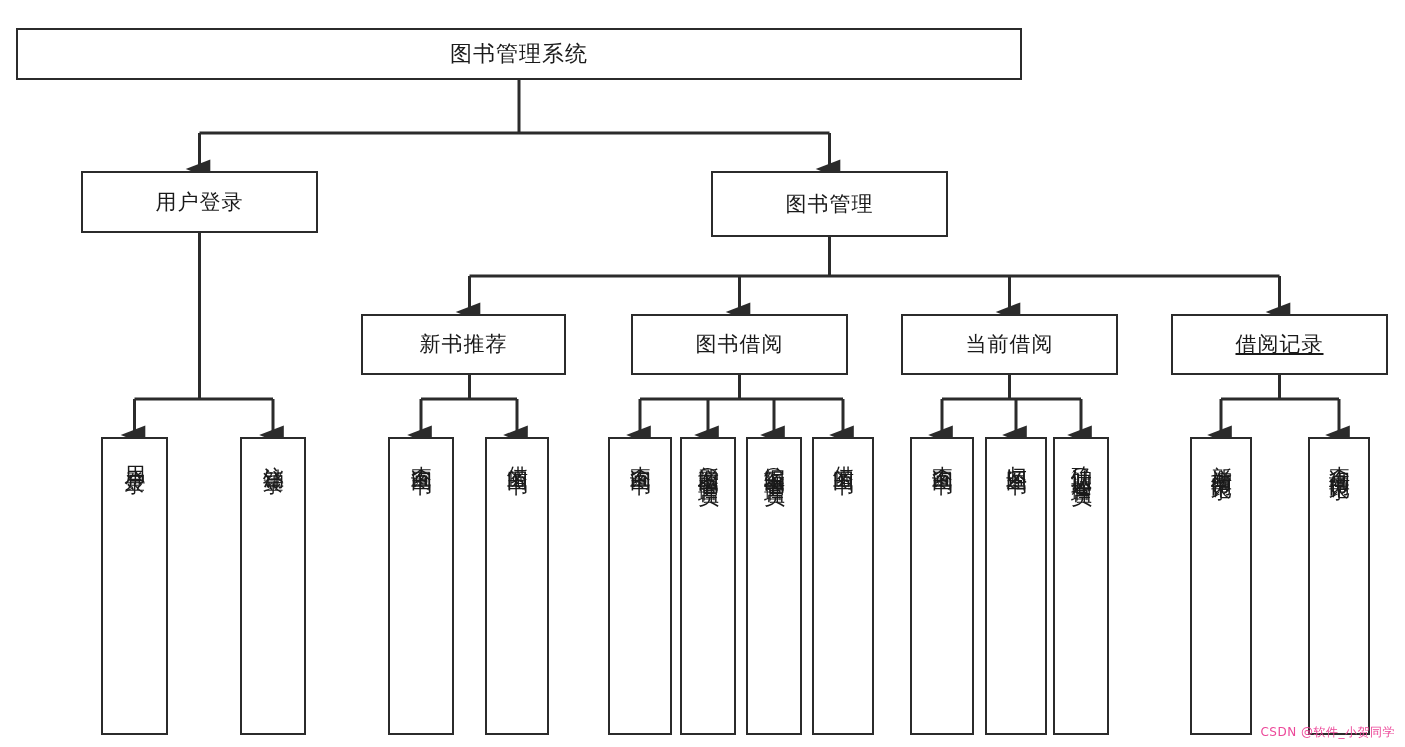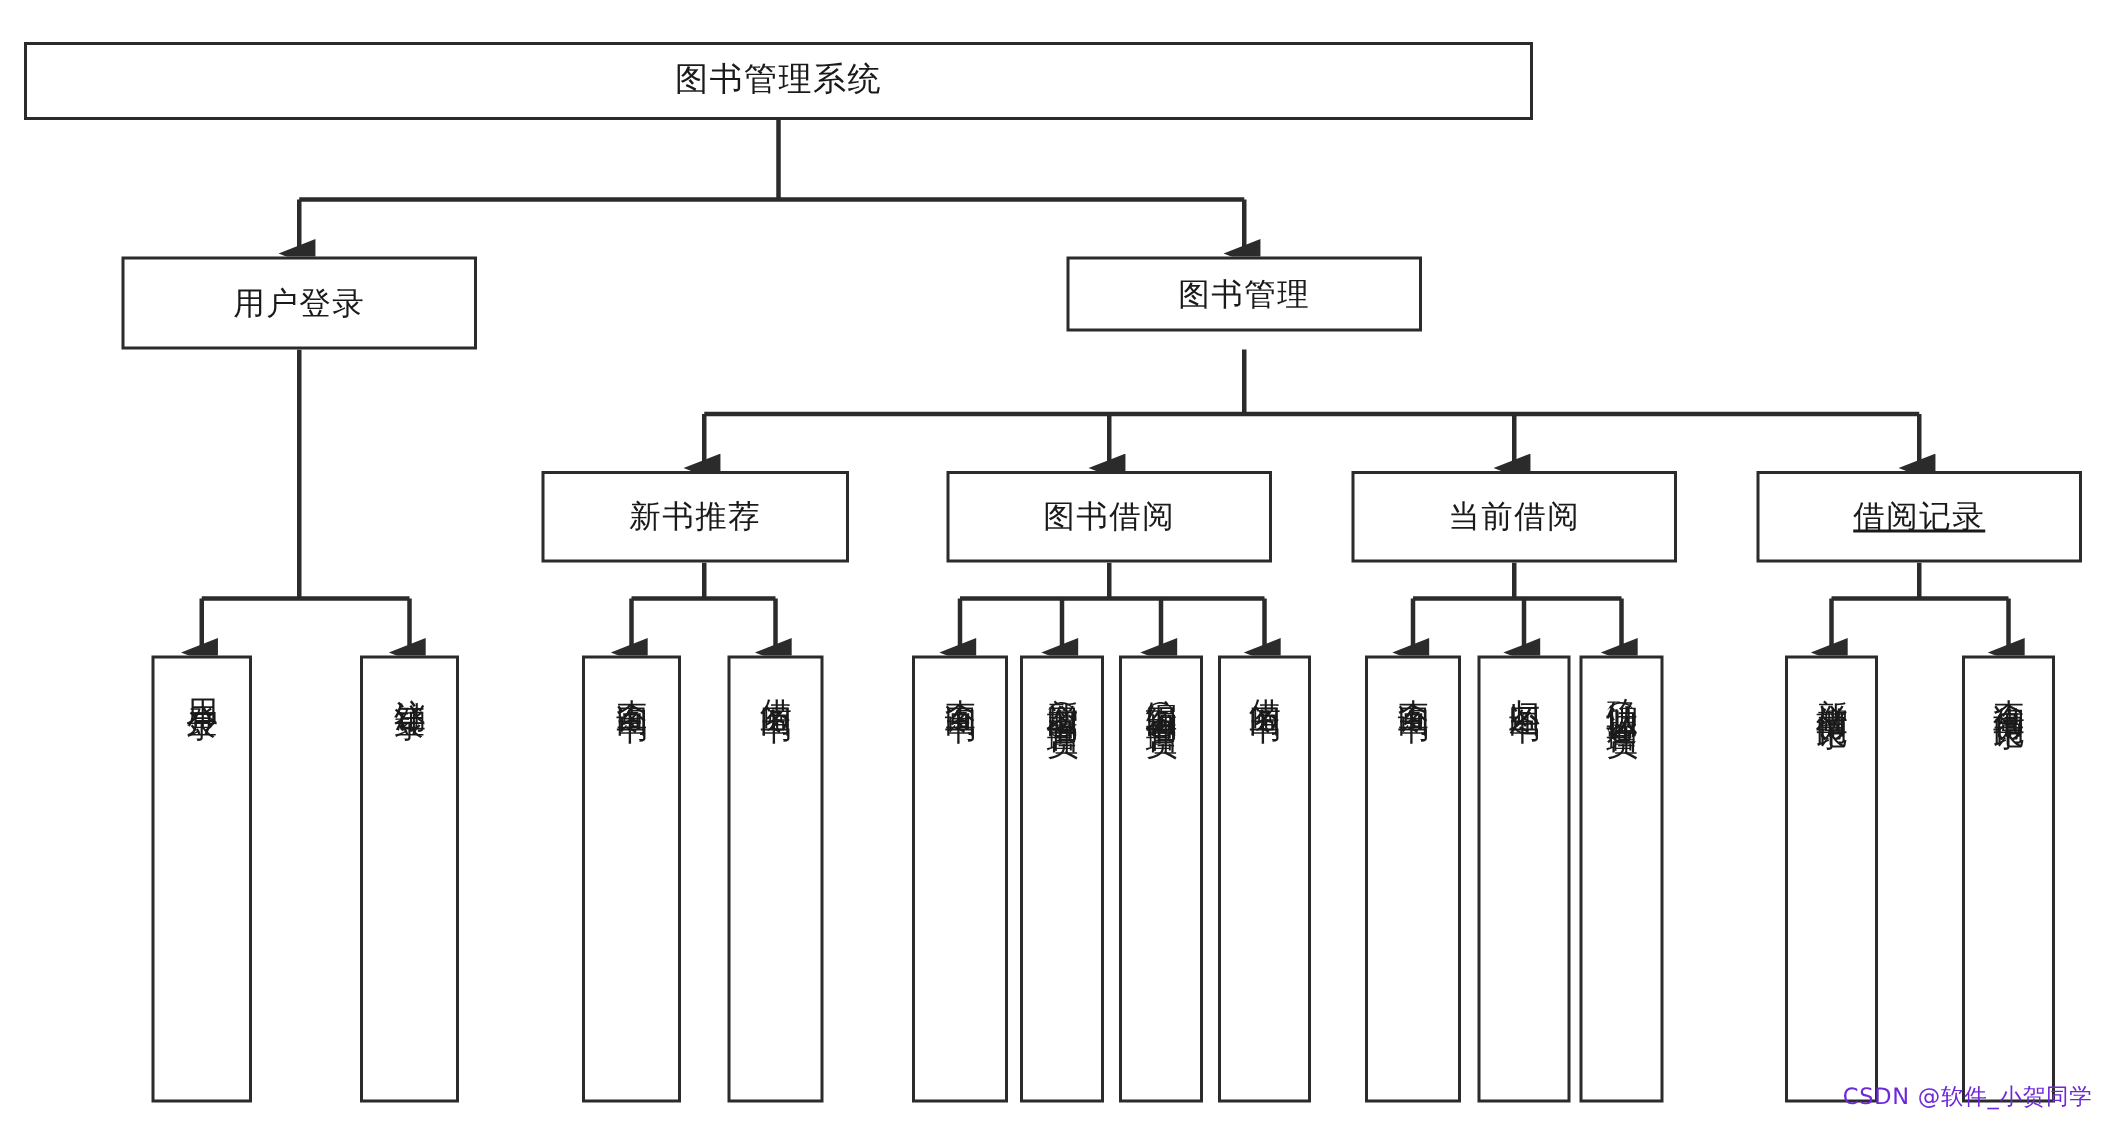--- a/index.html
+++ b/index.html
@@ -57,22 +57,22 @@
     white-space: nowrap;
     text-align: left;
   }
   .node.root {
     font-size: 22px;
   }
   #watermark {
     position: absolute;
     right: 10px;
     bottom: 6px;
-    font-size: 15px;
-    color: #6d28d9;
+    font-size: 12px;
+    color: #ec4899;
     letter-spacing: 0.5px;
     white-space: nowrap;
   }
 </style>
 </head>
 <body>
 
 <div id="canvas">
 
   <svg id="edges" viewBox="0 0 1405 747">
@@ -118,21 +118,21 @@
       </g>
   </svg>
 
   <div class="node root h" style="left:16px;top:14px;width:1006px;height:52px;margin-top:14px;">
     <span class="lbl">图书管理系统</span>
   </div>
 
   <div class="node h" style="left:81px;top:171px;width:237px;height:62px;">
     <span class="lbl">用户登录</span>
   </div>
-  <div class="node h" style="left:711px;top:171px;width:237px;height:50px;">
+  <div class="node h" style="left:711px;top:171px;width:237px;height:66px;">
     <span class="lbl">图书管理</span>
   </div>
 
   <div class="node h" style="left:361px;top:314px;width:205px;height:61px;">
     <span class="lbl">新书推荐</span>
   </div>
   <div class="node h" style="left:631px;top:314px;width:217px;height:61px;">
     <span class="lbl">图书借阅</span>
   </div>
   <div class="node h" style="left:901px;top:314px;width:217px;height:61px;text-align:center;">

